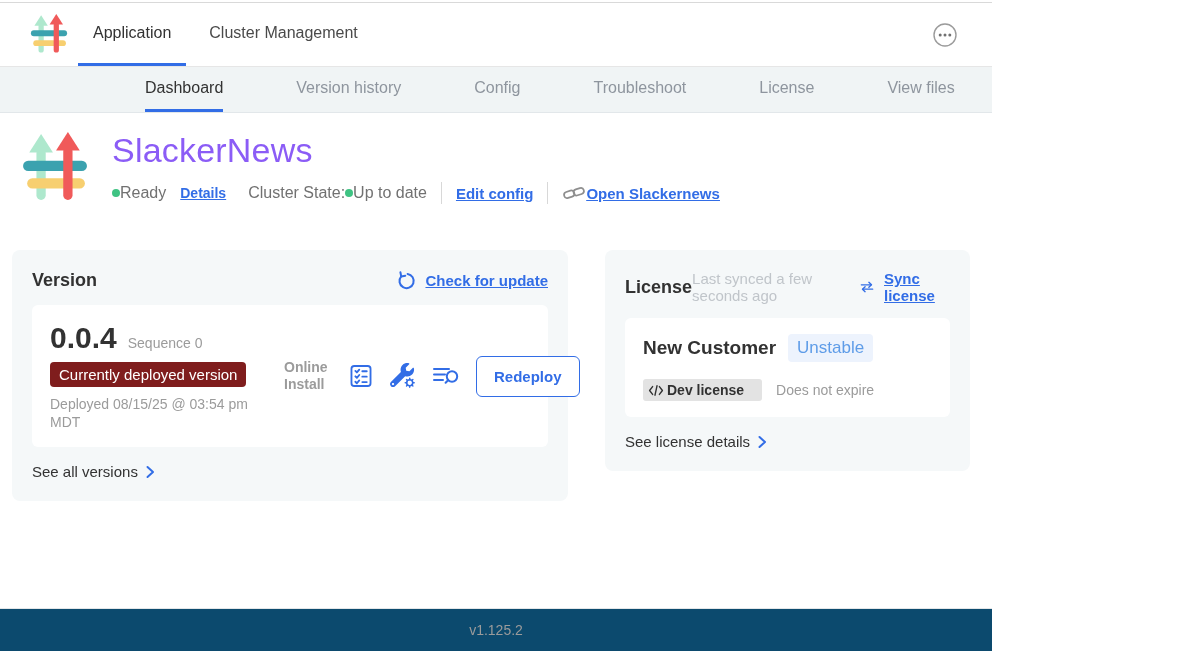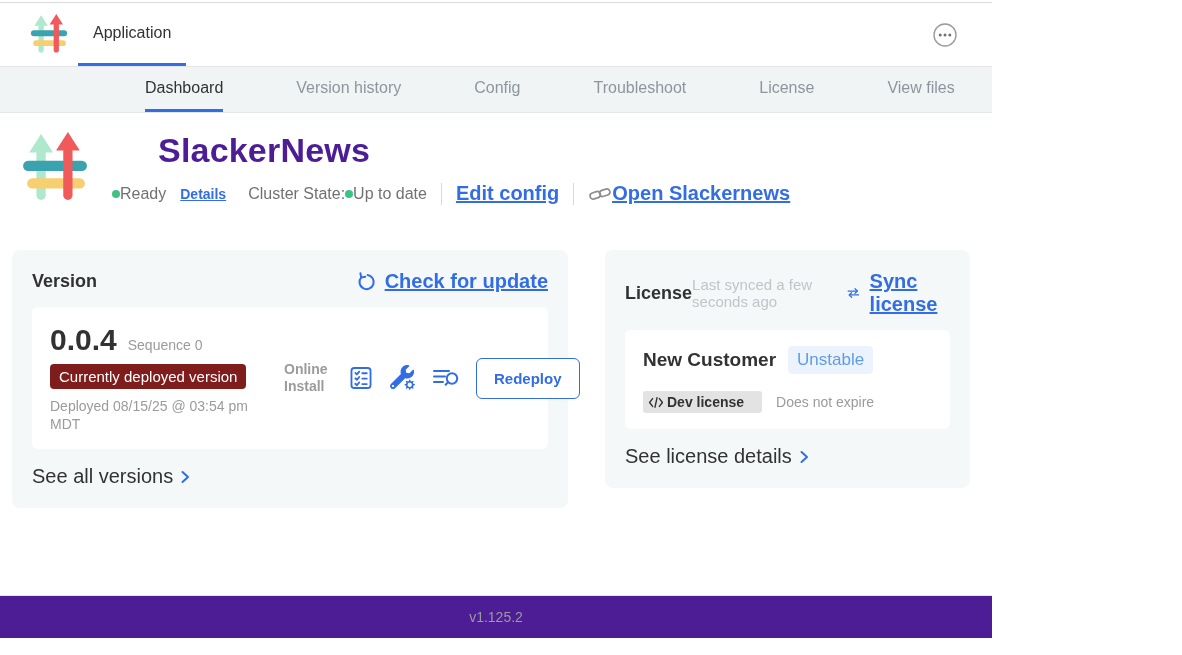--- a/index.html
+++ b/index.html
@@ -21,29 +21,29 @@
 
   
   .subnav { height:46px; background:#f0f4f5; border-bottom:1px solid #e2e7ea; display:flex; padding-left:145px; gap:73px; }
   .stab { display:flex; align-items:center; font-size:16px; color:#8e959e; cursor:pointer; border-bottom:3px solid transparent; }
   .stab.active { color:#323232; border-bottom-color:#326de6; }
 
   
   .hero { display:flex; padding:14px 0 0 22px; }
   .logo-big { width:66px; height:84px; flex:none; }
   .hero-text { margin-left:24px; padding-top:4px; }
-  .app-title { font-size:34px; font-weight:700; color:#4c1d95; letter-spacing:.2px;margin-left:46px; }
+  .app-title { font-size:34px; font-weight:400; color:#8b5cf6; letter-spacing:.2px; }
   .status-row { display:flex; align-items:center; margin-top:12px; font-size:16px; color:#717171; }
   .dot { width:8px; height:8px; border-radius:50%; background:#3fc383; display:inline-block; }
   .status-row .gap-s { }
   .status-row .gap-m { margin-left:14px; }
   .status-row .gap-l { margin-left:22px; }
   a.lnk { color:#326de6; font-weight:700; text-decoration:underline; cursor:pointer; }
   .lnk-sm { font-size:14px; }
-  .lnk-md { font-size:20px; }
+  .lnk-md { font-size:15px; }
   .vdiv { width:1px; height:22px; background:#d8d8d8; margin:0 14px; }
   .openlink { display:inline-flex; align-items:center; gap:0; }
 
   
   .cards { display:flex; align-items:flex-start; gap:37px; padding:39px 22px 0 12px; }
   .card { width:556px; background:#f5f8f9; border-radius:8px; padding:20px; }
   .card-head { display:flex; align-items:center; }
   .card-title { font-size:18px; font-weight:700; color:#323232; }
   .head-right { margin-left:auto; display:flex; align-items:center; gap:9px; }
   .last-synced { font-size:15px; color:#c0c5ca; margin-right:6px; }
@@ -65,40 +65,43 @@
 
   
   .lic-row1 { display:flex; align-items:center; }
   .customer-name { font-size:19px; font-weight:700; color:#323232; }
   .badge-unstable { margin-left:12px; background:#edf3fd; color:#5e9ce8; font-size:17px; padding:4px 9px; border-radius:4px; }
   .lic-row2 { display:flex; align-items:center; margin-top:17px; }
   .dev-badge { display:inline-flex; align-items:center; gap:3px; background:#e3e3e3; border-radius:3px; padding:3px 18px 3px 5px; font-size:14px; font-weight:700; color:#323232; }
   .expiry { font-size:14px; color:#9b9b9b; margin-left:14px; }
 
   
-  .footer { position:absolute; left:0; bottom:17px; width:100%; height:43px; background:#4c1d95; border-top:1px solid #e3e6e8; display:flex; align-items:center; justify-content:center; font-size:14px; color:#9b9b9b; }
+  .footer { position:absolute; left:0; bottom:4px; width:100%; height:43px; background:#0c4a6e; border-top:1px solid #e3e6e8; display:flex; align-items:center; justify-content:center; font-size:14px; color:#9b9b9b; }
 </style>
 </head>
 <body>
 
 <div class="app">
   <div class="topline"></div>
 
   <header class="masthead">
     <svg class="logo-small" viewBox="0 0 64 72" aria-hidden="true">
       <rect x="14" y="16" width="9" height="50" rx="4.5" fill="#aee8cd"></rect>
       <path d="M18.5 2 L30 20 L7 20 Z" fill="#aee8cd"></path>
       <rect x="1" y="28" width="62" height="10" rx="5" fill="#3ba2af"></rect>
       <rect x="5" y="45" width="56" height="10" rx="5" fill="#f7cf70"></rect>
       <rect x="40" y="14" width="9" height="52" rx="4.5" fill="#f05a5a"></rect>
       <path d="M44.5 0 L56 18 L33 18 Z" fill="#f05a5a"></path>
     </svg>
     <nav class="header-tabs">
       <div class="htab active">
           <span>Application</span>
+        </div>
+      <div class="htab">
+          <span>Cluster Management</span>
         </div>
     </nav>
     <div class="mast-spacer"></div>
     <button class="ellipsis-btn">
       <svg width="30" height="30" viewBox="0 0 30 30">
         <circle cx="15" cy="15" r="11" fill="none" stroke="#9b9b9b" stroke-width="1.4"></circle>
         <circle cx="10.2" cy="15" r="1.5" fill="#717171"></circle>
         <circle cx="15" cy="15" r="1.5" fill="#717171"></circle>
         <circle cx="19.8" cy="15" r="1.5" fill="#717171"></circle>
       </svg>

